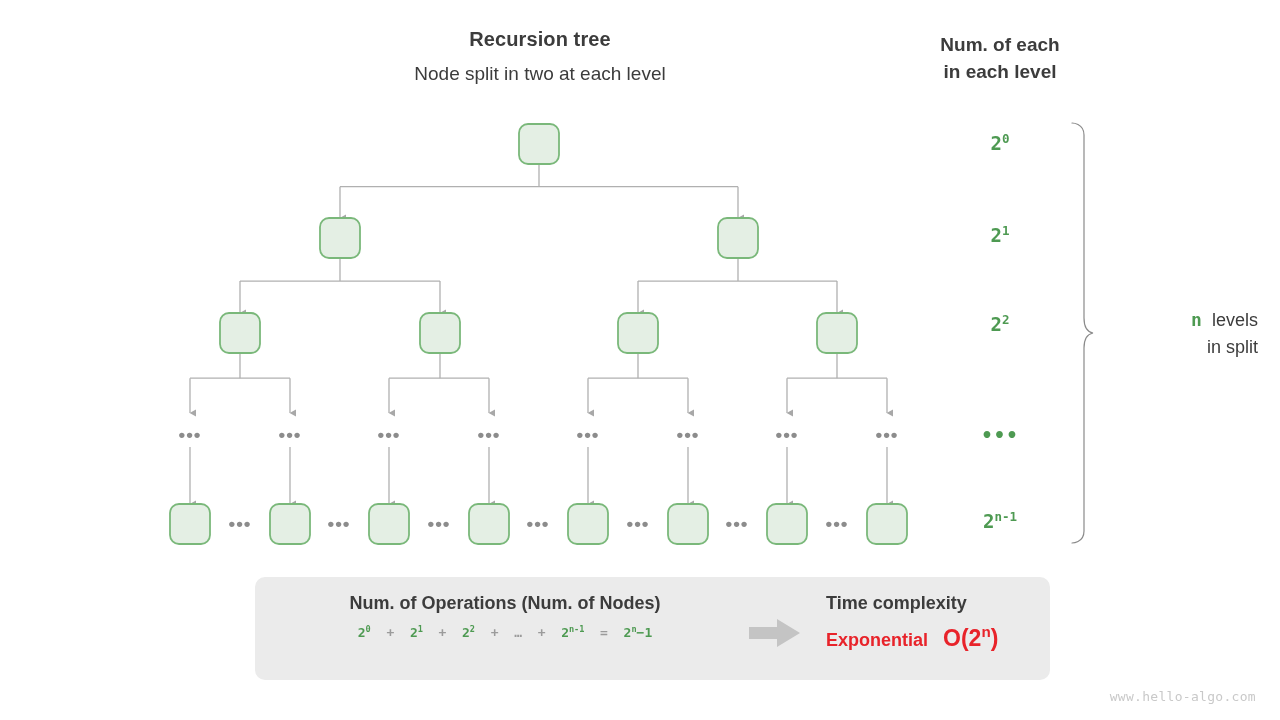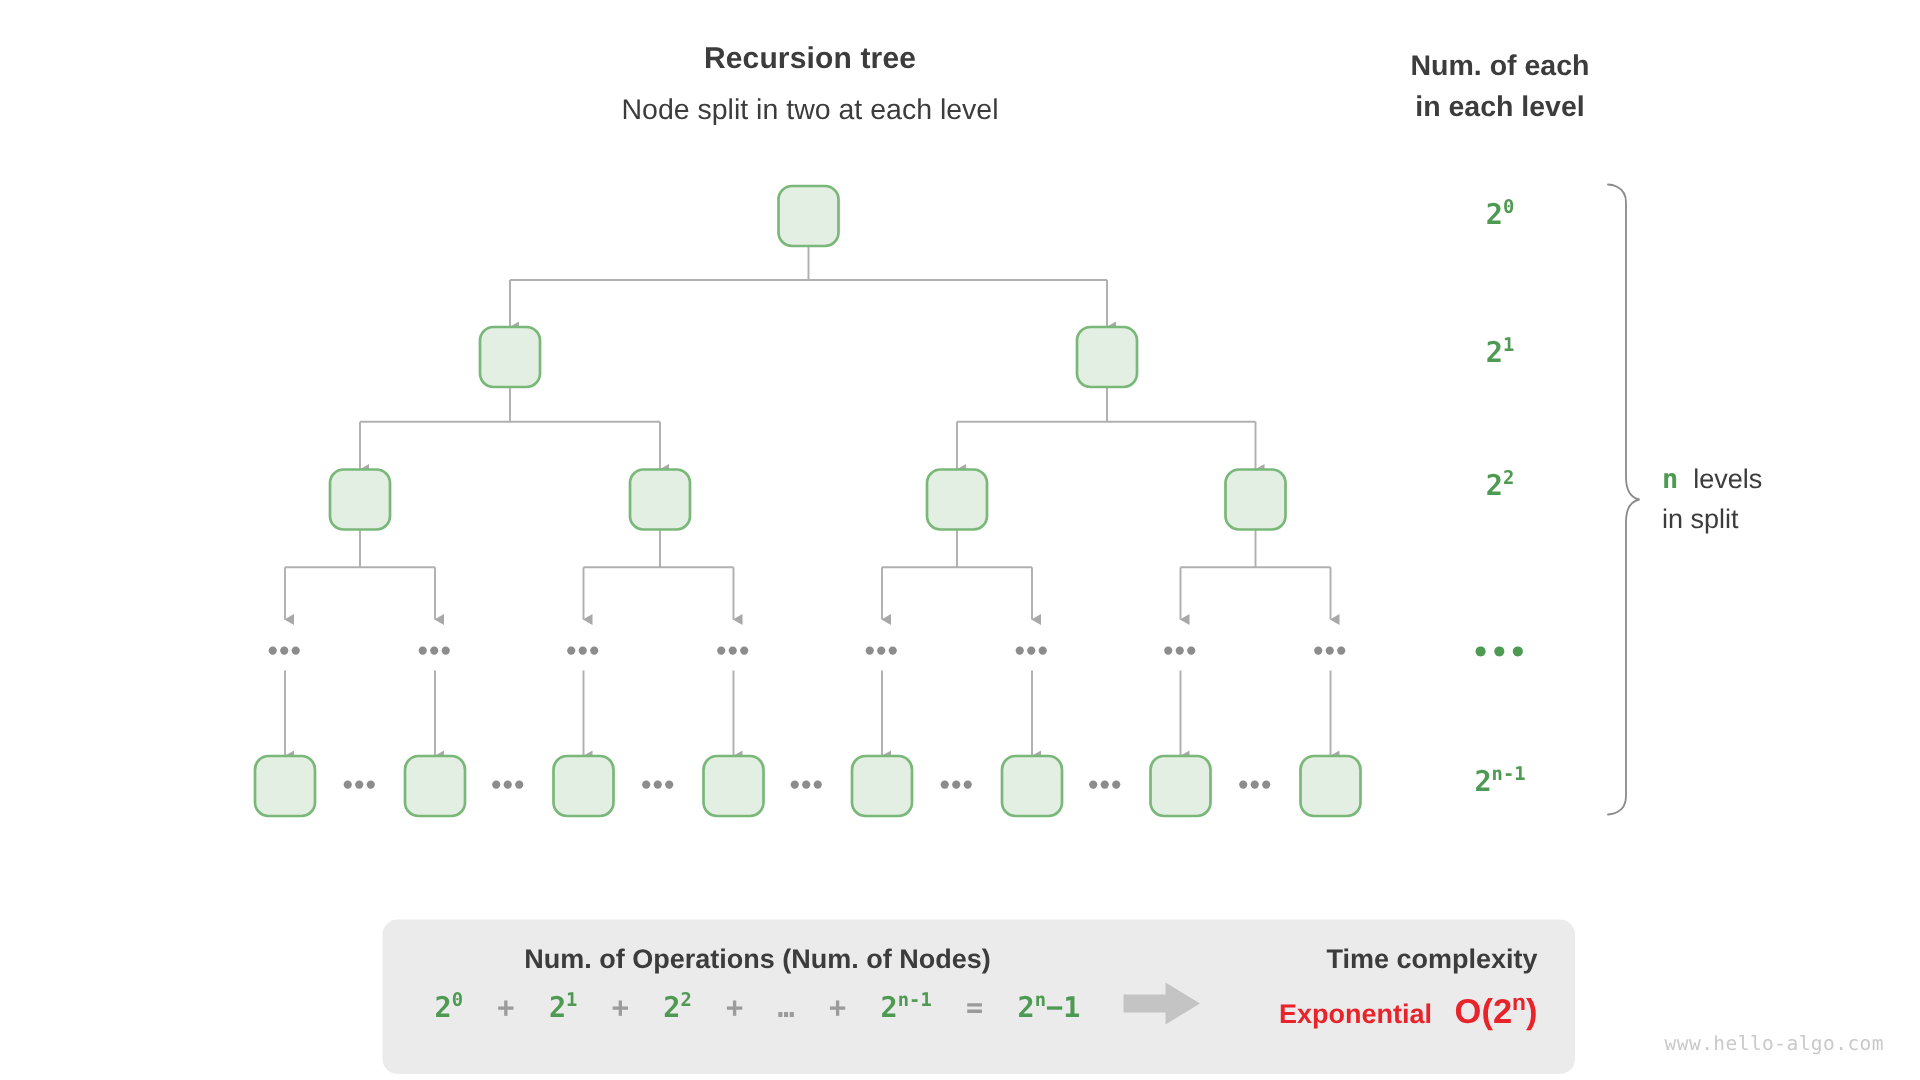--- a/index.html
+++ b/index.html
@@ -94,67 +94,66 @@
   #brace-svg {
     position: absolute;
     left: 1068px;
     top: 118px;
   }
   .total-levels {
     position: absolute;
     left: 1108px;
     top: 306px;
     width: 150px;
-    text-align: left;
+    text-align: right;
     font-size: 18px;
     line-height: 1.5;
     color: #3c3c3c;
     white-space: nowrap;
   }
   .total-levels .n {
     font-family: "DejaVu Sans Mono", "Liberation Mono", monospace;
     font-weight: bold;
     color: #4e9a52;
   }
 
   
   .summary {
     position: absolute;
     left: 255px;
     top: 577px;
     width: 795px;
     height: 103px;
     background: #ebebeb;
     border-radius: 10px;
-    margin-top: 36px;
   }
   .sum-left {
     position: absolute;
     left: 20px;
     top: 16px;
     width: 460px;
     text-align: center;
   }
   .sum-right {
     position: absolute;
-    left: 530px;
+    left: 571px;
     top: 16px;
     width: 240px;
-    text-align: right;
+    text-align: left;
   }
   .sum-head {
     font-size: 18px;
     font-weight: bold;
     color: #3c3c3c;
     white-space: nowrap;
   }
   .sum-formula {
     margin-top: 11px;
     font-family: "DejaVu Sans Mono", "Liberation Mono", monospace;
-    font-size: 19px;
+    font-size: 13px;
     font-weight: bold;
     color: #4e9a52;
     white-space: nowrap;
   }
   .sum-formula .op {
     color: #9b9b9b;
     font-weight: bold;
   }
   .sum-formula sup {
     font-size: 0.66em;

